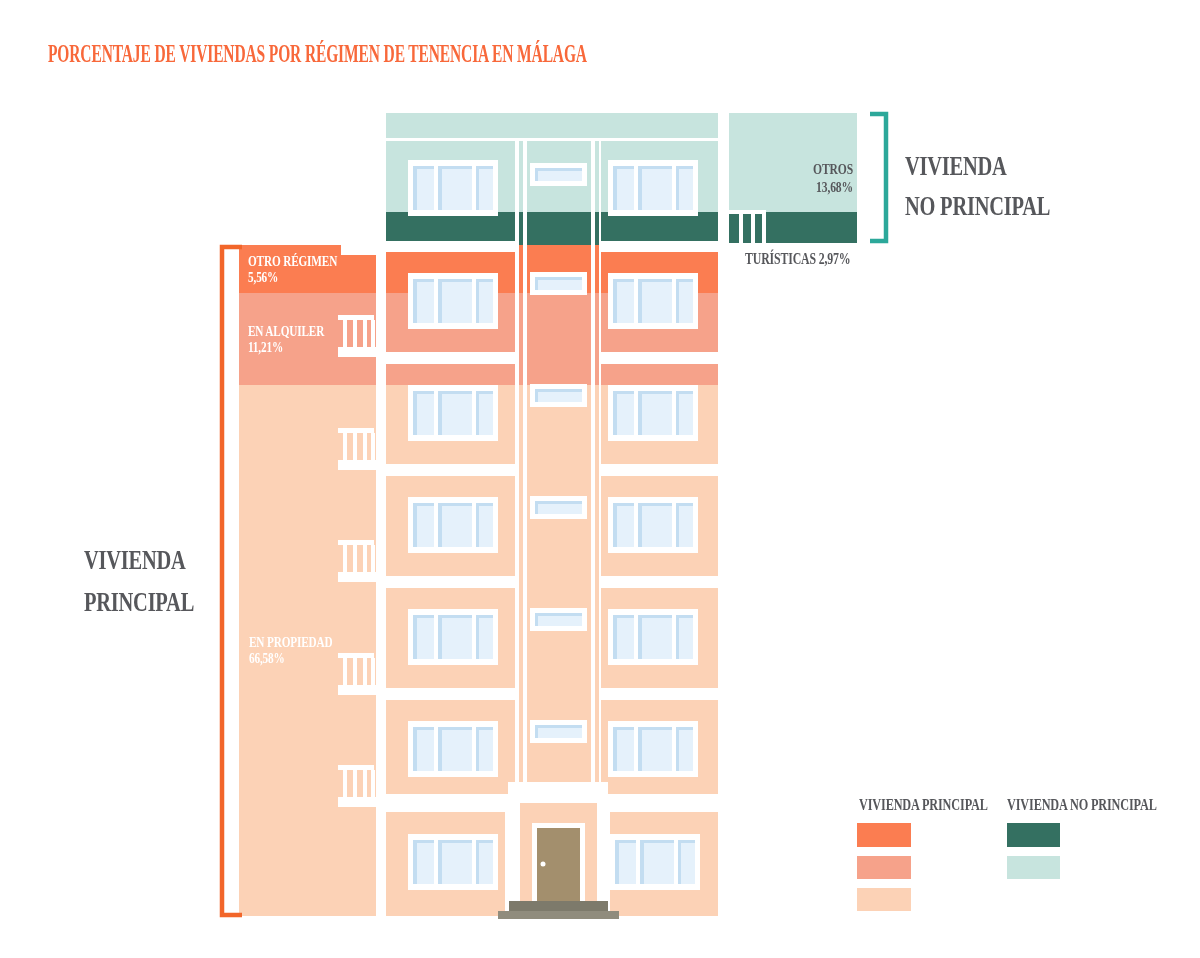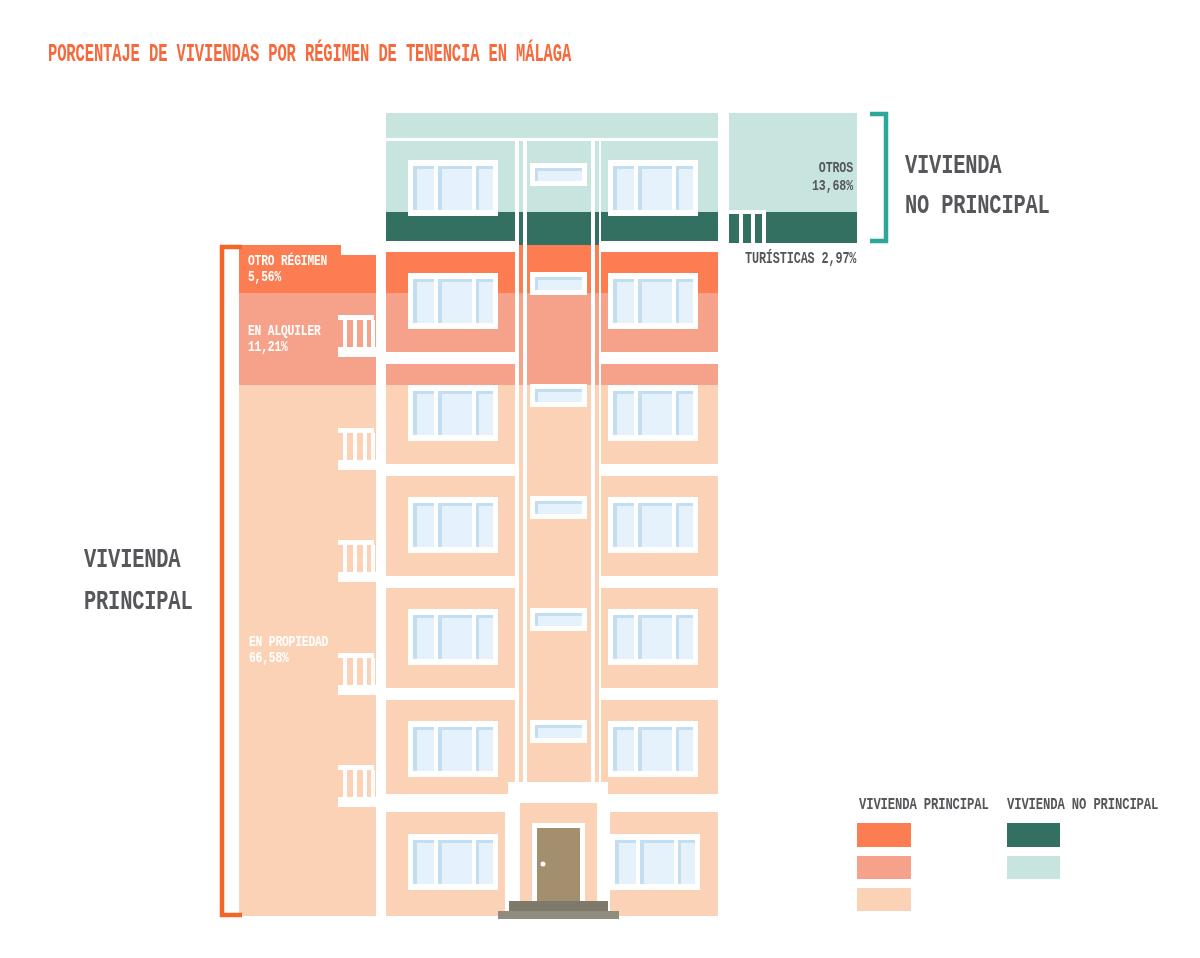--- a/index.html
+++ b/index.html
@@ -1,20 +1,20 @@
 <!DOCTYPE html>
 <html style="--title_orange: #f8683a; --bracket_orange: #f2662a; --bracket_teal: #2ca89a; --band_orange: #fb7d51; --band_salmon: #f6a28a; --band_peach: #fcd2b6; --band_mint: #c7e4de; --band_teal: #347061; --text_gray: #56575b; --text_white: #ffffff; --window_pane: #e5f1fb; --window_accent: #c3ddf1; --door_brown: #a38f6d; --step_dark: #7d7a6b; --step_light: #908c7d;"><head>
 <meta charset="utf-8">
 <style>
   html,body{margin:0;padding:0;background:#ffffff;}
   .stage{
     position:relative;
     width:1200px;height:958px;
     background:#ffffff;
-    font-family:Liberation Mono, monospace;
+    font-family:Liberation Serif, serif;
     overflow:hidden;
   }
   .stage svg{position:absolute;left:0;top:0;}
   .lbl{
     position:absolute;
     font-weight:bold;
     white-space:nowrap;
     transform-origin:left top;
   }
   .title{

